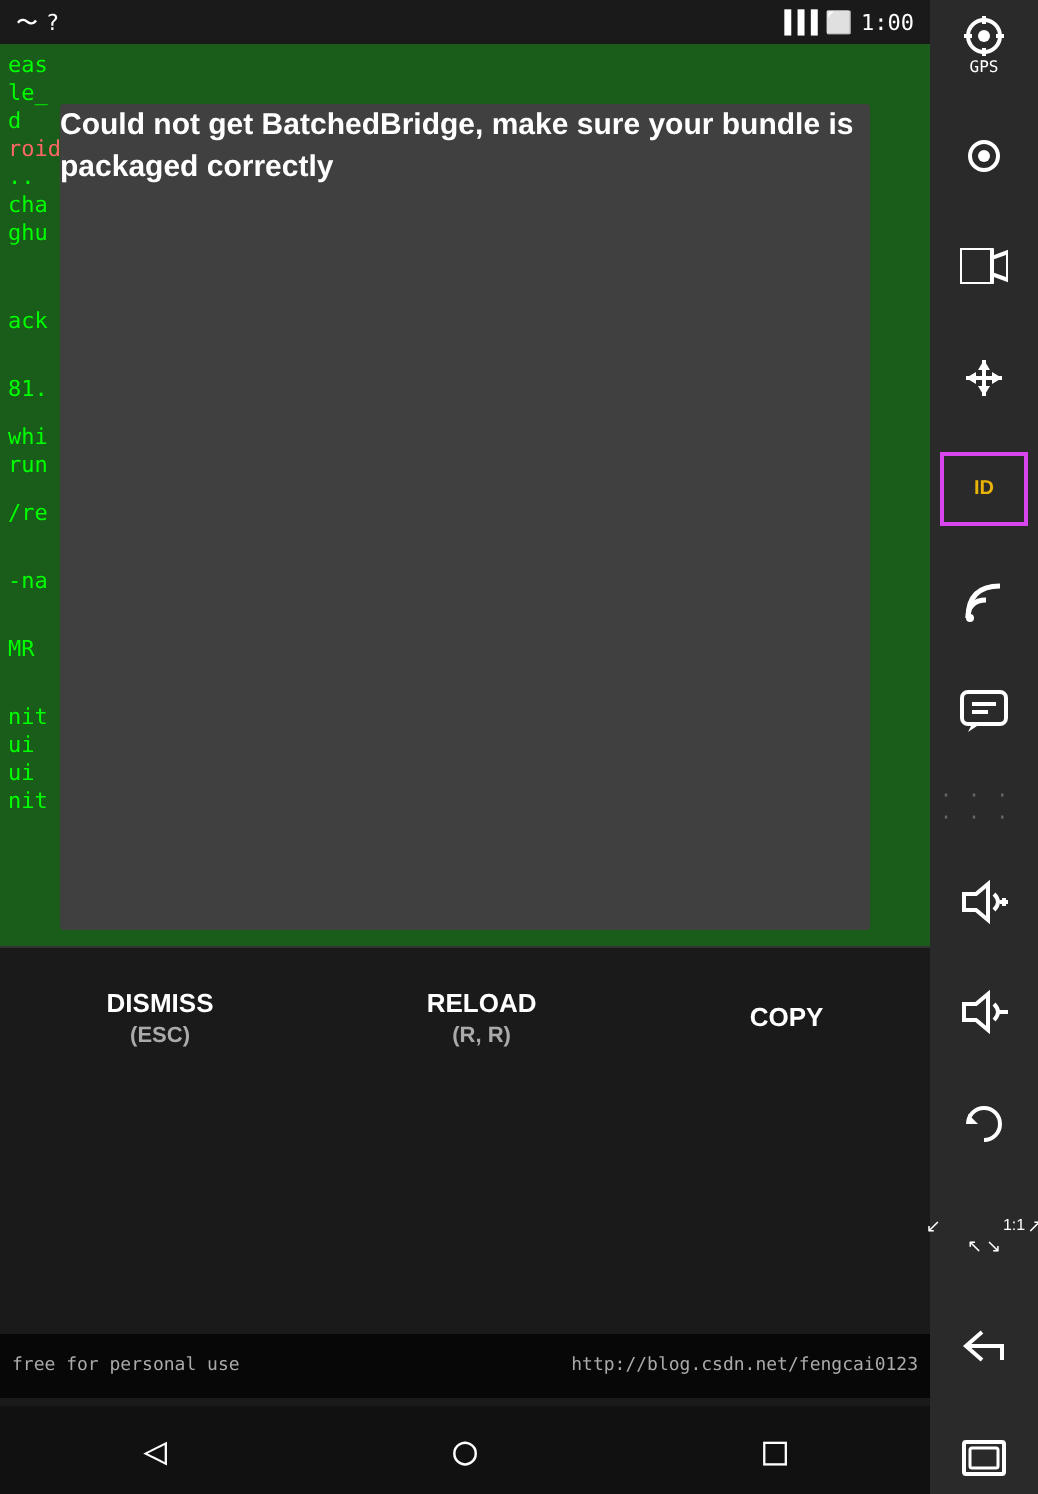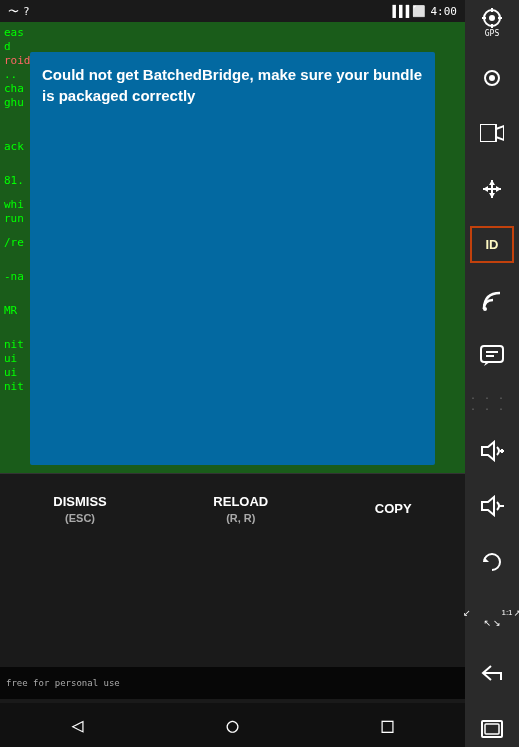--- a/index.html
+++ b/index.html
@@ -105,26 +105,26 @@
       overflow: hidden;
     }
 
     
     .error-overlay {
       position: absolute;
       top: 30px;
       left: 30px;
       right: 30px;
       bottom: 80px;
-      background: #0369a1;
+      background: #404040;
       border-radius: 2px;
       display: flex;
       align-items: flex-start;
       justify-content: flex-start;
-      padding: 12px;
+      padding: 0;
     }
     .error-text {
       color: white;
       font-family: sans-serif;
       font-size: 15px;
       font-weight: bold;
       line-height: 1.4;
     }
 
     
@@ -192,21 +192,21 @@
 <body>
 
 <div class="status-bar">
   <div class="status-left">
     <span>〜</span>
     <span>?</span>
   </div>
   <div class="status-right">
     <span>▐▐▐</span>
     <span>⬜</span>
-    <span>4:00</span>
+    <span>1:00</span>
   </div>
 </div>
 
 <div class="right-sidebar">
   <div class="sidebar-icon">
     <div style="display:flex;flex-direction:column;align-items:center;">
       <svg width="22" height="22" viewBox="0 0 22 22">
           <circle cx="11" cy="11" r="8" fill="none" stroke="white" stroke-width="2"></circle>
           <circle cx="11" cy="11" r="3" fill="white"></circle>
           <line x1="11" y1="1" x2="11" y2="5" stroke="white" stroke-width="2"></line>
@@ -232,21 +232,21 @@
   <div class="sidebar-icon">
     <svg width="22" height="22" viewBox="0 0 22 22">
         <line x1="11" y1="2" x2="11" y2="20" stroke="white" stroke-width="2"></line>
         <line x1="2" y1="11" x2="20" y2="11" stroke="white" stroke-width="2"></line>
         <polygon points="11,2 8,7 14,7" fill="white"></polygon>
         <polygon points="11,20 8,15 14,15" fill="white"></polygon>
         <polygon points="2,11 7,8 7,14" fill="white"></polygon>
         <polygon points="20,11 15,8 15,14" fill="white"></polygon>
       </svg>
   </div>
-  <div class="sidebar-icon" style="border:2px solid #c2410c;font-size:13px;font-weight:bold;color:#fef9c3;font-family:sans-serif;">ID</div>
+  <div class="sidebar-icon" style="border:2px solid #d946ef;font-size:10px;font-weight:bold;color:#eab308;font-family:sans-serif;">ID</div>
   <div class="sidebar-icon">
     <svg width="22" height="22" viewBox="0 0 22 22">
         <path d="M3,19 Q3,3 19,3" fill="none" stroke="white" stroke-width="2.5"></path>
         <path d="M3,19 Q3,10 12,10" fill="none" stroke="white" stroke-width="2.5"></path>
         <circle cx="4" cy="19" r="2" fill="white"></circle>
       </svg>
   </div>
   <div class="sidebar-icon">
     <svg width="24" height="22" viewBox="0 0 24 22">
         <rect x="1" y="1" width="22" height="16" rx="3" fill="none" stroke="white" stroke-width="2"></rect>
@@ -300,20 +300,21 @@
         <rect x="1" y="1" width="20" height="16" rx="1" fill="none" stroke="white" stroke-width="2"></rect>
         <rect x="4" y="4" width="14" height="10" rx="1" fill="none" stroke="white" stroke-width="1.5"></rect>
       </svg>
   </div>
 </div>
 
 <div class="main-area">
 
   <div class="terminal-content">
     <div class="terminal-line">eas</div>
+    <div class="terminal-line">le_</div>
     <div class="terminal-line">d</div>
     <div class="terminal-line" style="color:#ff6666;">roid</div>
     <div class="terminal-line">..</div>
     <div class="terminal-line">cha</div>
     <div class="terminal-line">ghu</div>
     <div style="height:30px;"></div>
     <div class="terminal-line">ack</div>
     <div style="height:20px;"></div>
     <div class="terminal-line">81.</div>
     <div style="height:10px;"></div>
@@ -346,19 +347,20 @@
       <div style="font-size:11px;color:#aaa;">(R, R)</div>
     </div>
     <div class="bottom-btn">
       <div>COPY</div>
     </div>
   </div>
 </div>
 
 <div class="watermark">
   <span>free for personal use</span>
+  <span>http://blog.csdn.net/fengcai0123</span>
 </div>
 
 <div class="nav-bar" style="bottom:0;height:44px;background:#111;">
   <div class="nav-btn">◁</div>
   <div class="nav-btn">○</div>
   <div class="nav-btn">□</div>
 </div>
 
 </body></html>

